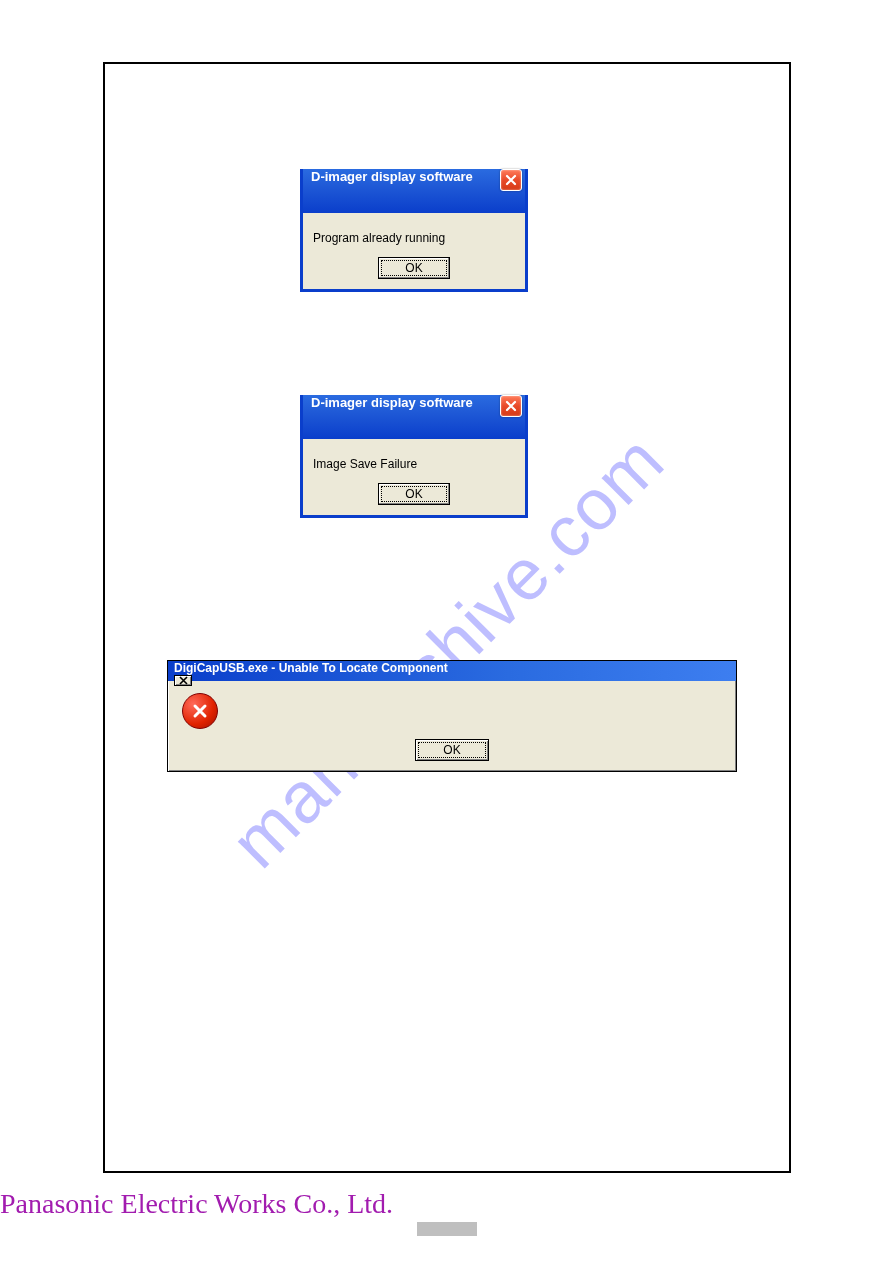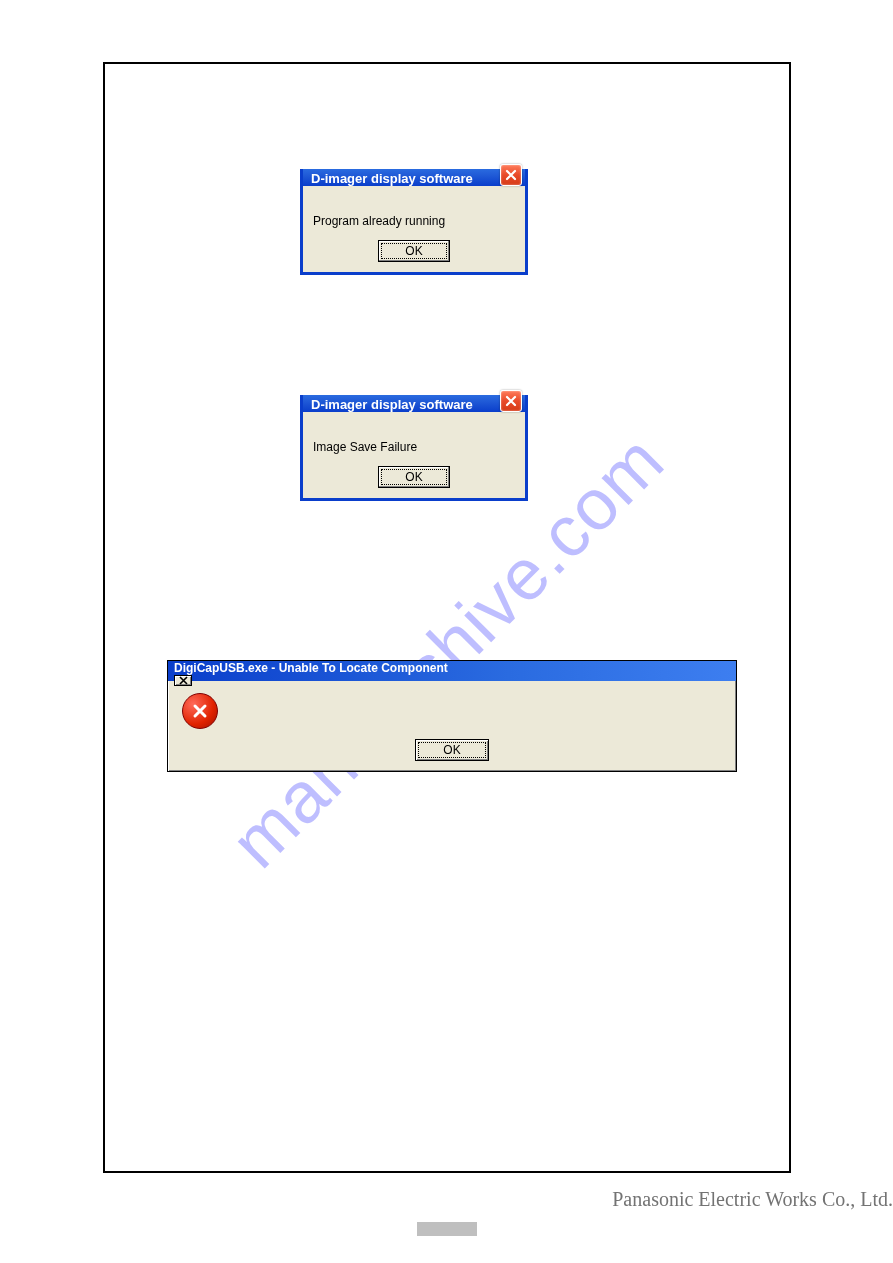--- a/index.html
+++ b/index.html
@@ -37,24 +37,24 @@
     pointer-events: none;
     user-select: none;
     font-weight: 400;
     letter-spacing: 1px;
   }
   .footer-text {
     position: absolute;
     left: 0;
     right: 0;
     top: 1188px;
-    text-align: right;
+    text-align: left;
     font-family: "Times New Roman", Georgia, serif;
-    font-size: 20px;
-    color: #737373;
+    font-size: 28px;
+    color: #a21caf;
   }
   .footer-bar {
     position: absolute;
     left: 50%;
     top: 1222px;
     transform: translateX(-50%);
     width: 60px;
     height: 14px;
     background: #bfbfbf;
   }
@@ -64,27 +64,27 @@
     position: absolute;
     box-sizing: border-box;
   }
   
   .xp-blue {
     border: 3px solid #0a3ecb;
     border-top: none;
     background: #ece9d8;
   }
   .xp-blue .titlebar {
-    height: 17px;
+    height: 44px;
     background: linear-gradient(to bottom,
       #2a6be0 0%,
       #1f59d6 40%,
       #0a3ecb 100%);
     display: flex;
-    align-items: flex-end;
+    align-items: flex-start;
     padding: 0 3px 0 8px;
     box-sizing: border-box;
     margin: -0px -0px 0 -0px;
   }
   .xp-blue .titlebar-text {
     color: #ffffff;
     font-weight: bold;
     font-size: 13px;
     flex: 1 1 auto;
     white-space: nowrap;
@@ -96,21 +96,21 @@
     background: linear-gradient(to bottom, #ff7b5a 0%, #e84a29 50%, #d63a16 100%);
     border: 1px solid #ffffff;
     border-radius: 3px;
     display: flex;
     align-items: center;
     justify-content: center;
     box-shadow: inset 0 0 2px rgba(255,255,255,0.6), 0 0 2px rgba(0,0,0,0.4);
   }
   .xp-close svg { display:block; }
   .xp-body {
-    padding: 28px 10px 10px 10px;
+    padding: 18px 10px 10px 10px;
     background: #ece9d8;
   }
   .xp-msg {
     font-size: 12px;
     color: #000;
     margin-bottom: 12px;
   }
   .xp-btn-row {
     text-align: center;
   }

